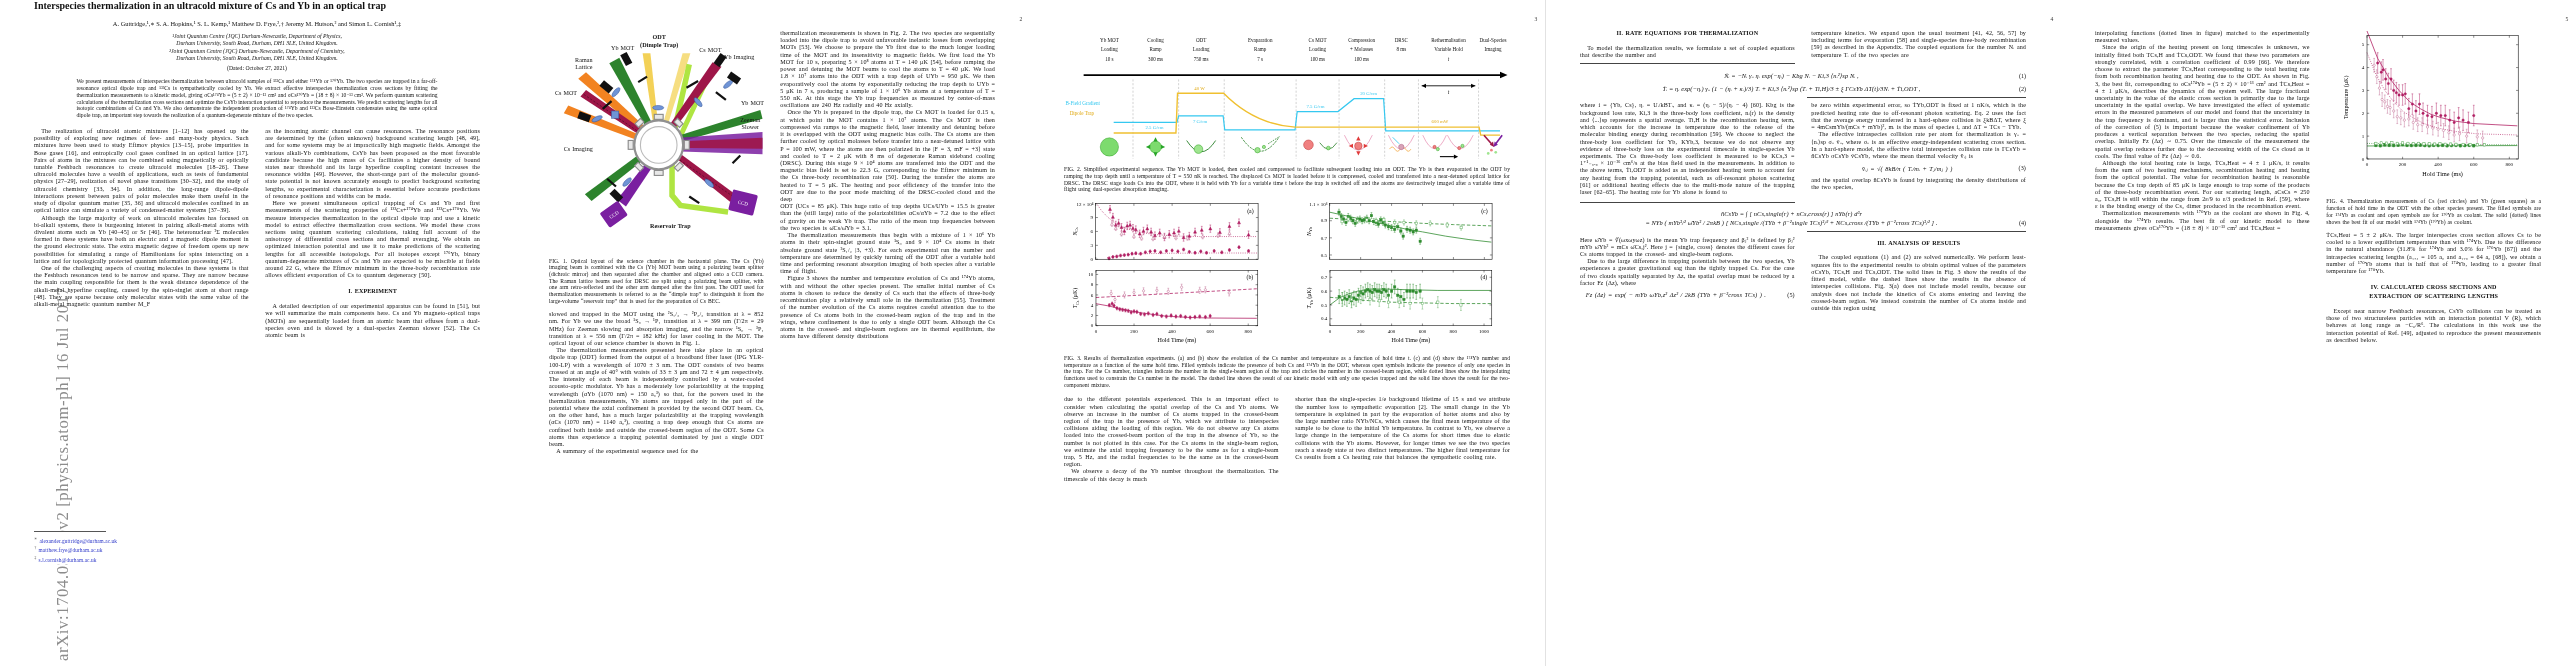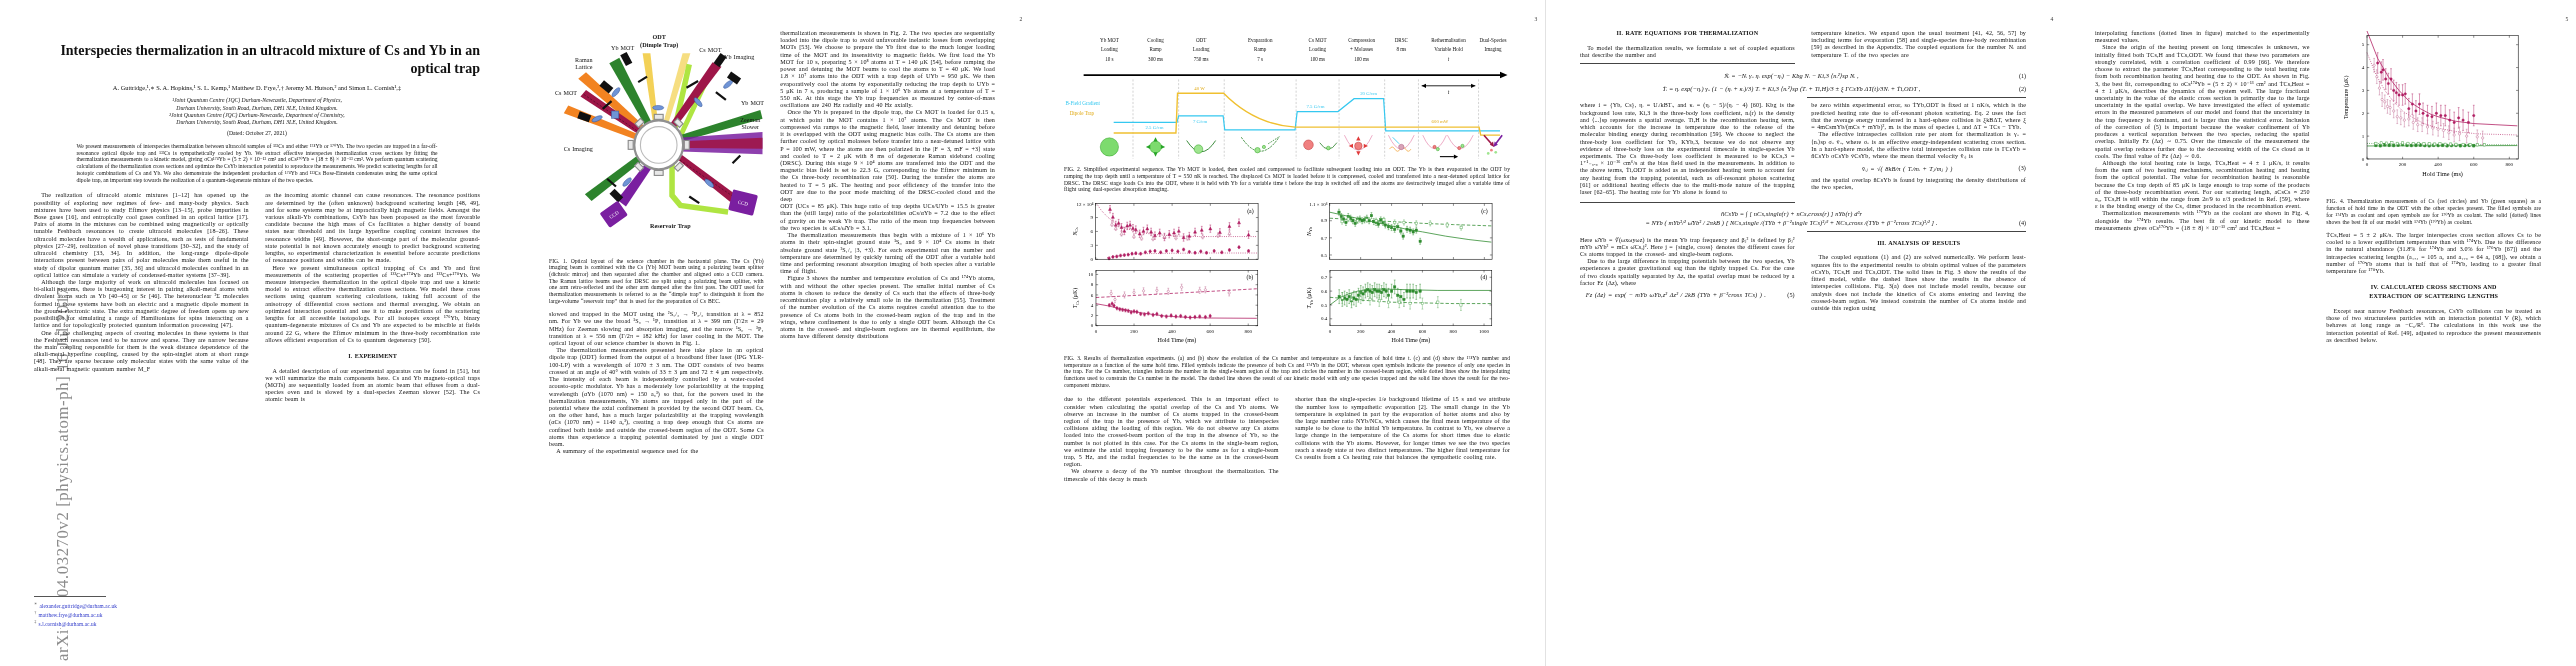--- a/index.html
+++ b/index.html
@@ -4,21 +4,21 @@
 <style>
   html,body{margin:0;padding:0;}
   body{width:2576px;height:667px;position:relative;background:#ffffff;
        font-family:"Liberation Serif","DejaVu Serif",serif;color:#111;}
   .page{position:absolute;top:0;width:515px;height:667px;background:#fff;overflow:hidden;}
   .page.bordered{border-right:0.6px solid #e2e2e2;}
   #page1{left:0}#page2{left:515px}#page3{left:1030px}#page4{left:1546px}#page5{left:2061px}
   .content{position:absolute;left:34px;width:446px;top:0;height:667px;}
   .pagenum{position:absolute;top:15.6px;right:7.8px;font-size:5.6px;color:#333;}
   
-  .title{margin-top:42px;text-align:right;font-weight:bold;font-size:14px;line-height:1.25;}
+  .title{text-align:left;font-weight:bold;font-size:10px;line-height:1.25;}
   .authors{margin-top:7.2px;text-align:center;font-size:6.4px;}
   .affil{text-align:center;font-style:italic;font-size:5.7px;line-height:1.3;}
   .dated{text-align:center;font-size:5.7px;margin-top:2.8px;}
   .abstract{margin:7.2px auto 0;width:361px;text-align:justify;font-size:5.6px;line-height:1.21;}
   
   .cols{display:flex;gap:16.7px;}
   .col{width:215px;text-align:justify;font-size:6.1px;line-height:1.185;position:relative;
        letter-spacing:0.1px;word-spacing:0.7px;overflow:hidden;}
   p.bp{margin:0;text-indent:7.2px;}
   p.bp.noind{text-indent:0;}

